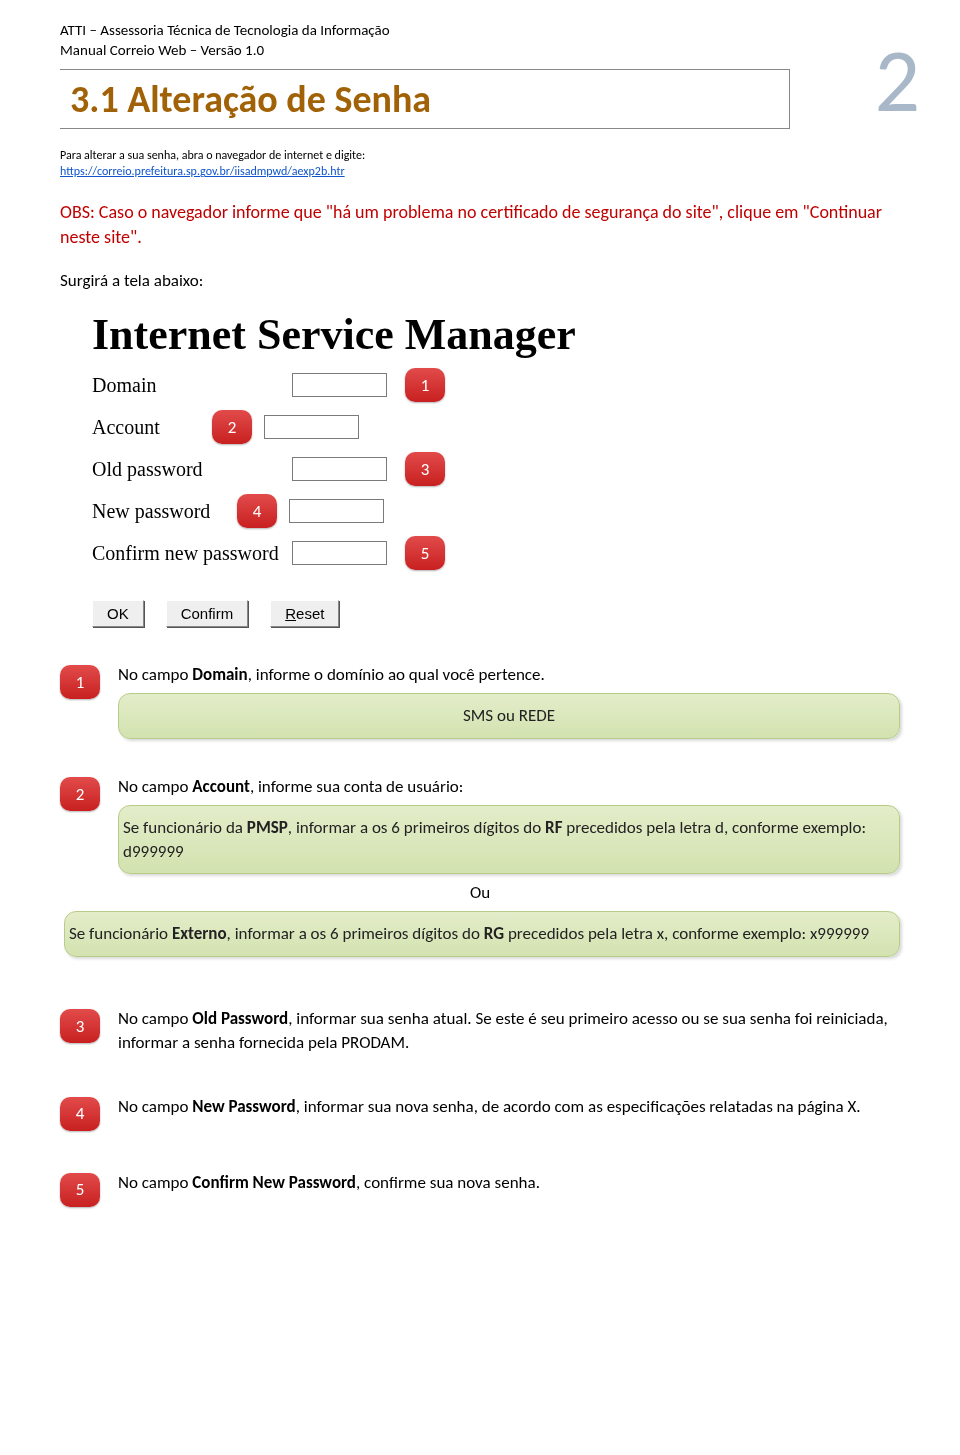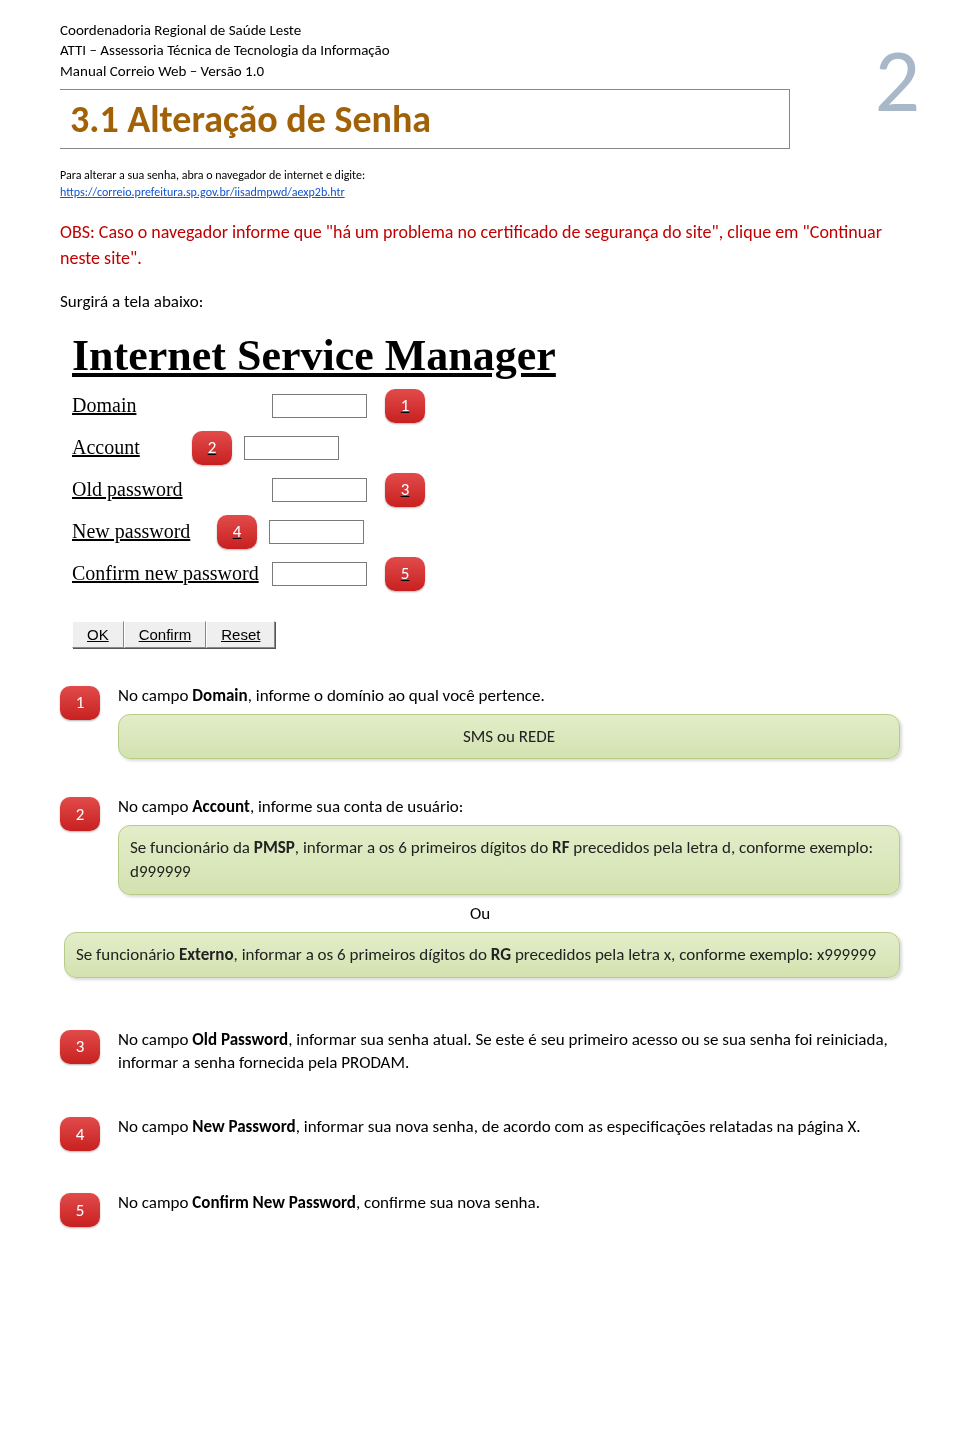--- a/index.html
+++ b/index.html
@@ -30,21 +30,21 @@
   }
   .section-title-box h1 {
     font-size: 38px;
     font-weight: bold;
     color: #a16207;
   }
   .intro { margin-top: 18px; font-size: 12px; line-height: 1.4; }
   .intro a { color: #1155cc; text-decoration: underline; }
   .obs { color: #c00000; margin-top: 20px; font-size: 18px; line-height: 1.4; }
   .surgira { margin-top: 20px; font-size: 17px; }
-  .ism-block { margin-top: 18px; margin-left: 12px; text-decoration: underline; }
+  .ism-block { margin-top: 18px; margin-left: 32px; }
   .ism-title { font-family: 'Times New Roman', serif; font-size: 44px; font-weight: bold; }
   .ism-sub { font-family: 'Times New Roman', serif; font-size: 17px; font-weight: bold; margin-top: 2px; }
   .form-row {
     display: flex;
     align-items: center;
     margin-top: 8px;
     font-family: 'Times New Roman', serif;
     font-size: 20px;
     position: relative;
     height: 34px;
@@ -65,55 +65,54 @@
     border-radius: 10px;
     background: linear-gradient(#e24b4b, #c82020);
     color: #fff;
     font-family: Calibri, Arial, sans-serif;
     font-size: 17px;
     box-shadow: 0 1px 2px rgba(0,0,0,0.3);
     flex-shrink: 0;
   }
   .badge-inline-left { margin-right: 12px; }
   .badge-inline-right { margin-left: 18px; }
-  .btn-row { margin-top: 30px; display: flex; gap: 0; }
+  .btn-row { margin-top: 30px; display: flex; gap: 22px; }
   .btn3d {
     font-family: Arial, sans-serif;
     font-size: 15px;
     padding: 4px 14px;
     background: #efefef;
     border: 1px solid #888;
     border-top-color: #fff;
     border-left-color: #fff;
     box-shadow: 1px 1px 0 #555;
   }
   .btn3d u { text-decoration: underline; }
   .instruction-block { margin-top: 36px; display: flex; align-items: flex-start; gap: 18px; }
   .instruction-content { flex: 1; font-size: 17px; line-height: 1.4; }
   .green-box {
     background: linear-gradient(#e3edc9, #d3e2b0);
     border: 1px solid #b8cc8a;
     border-radius: 12px;
-    padding: 10px 11px;
+    padding: 10px 4px;
     margin-top: 6px;
     box-shadow: 2px 2px 3px rgba(0,0,0,0.15);
     font-size: 17px;
     line-height: 1.4;
     color: #222;
   }
   .green-box.center { text-align: center; }
   .ou { text-align: center; margin: 8px 0; font-size: 17px; }
   .full-green { margin-left: 4px; }
   .badge-col { padding-top: 2px; }
 </style>
 </head>
 <body>
 
 <div class="header-lines">
-  <div>Coordenadoria Regional de Saúde Leste</div>
   <div>ATTI – Assessoria Técnica de Tecnologia da Informação</div>
   <div>Manual Correio Web – Versão 1.0</div>
 </div>
 
 <div class="page-number">2</div>
 
 <div class="section-title-box">
   <h1>3.1 Alteração de Senha</h1>
 </div>
 

